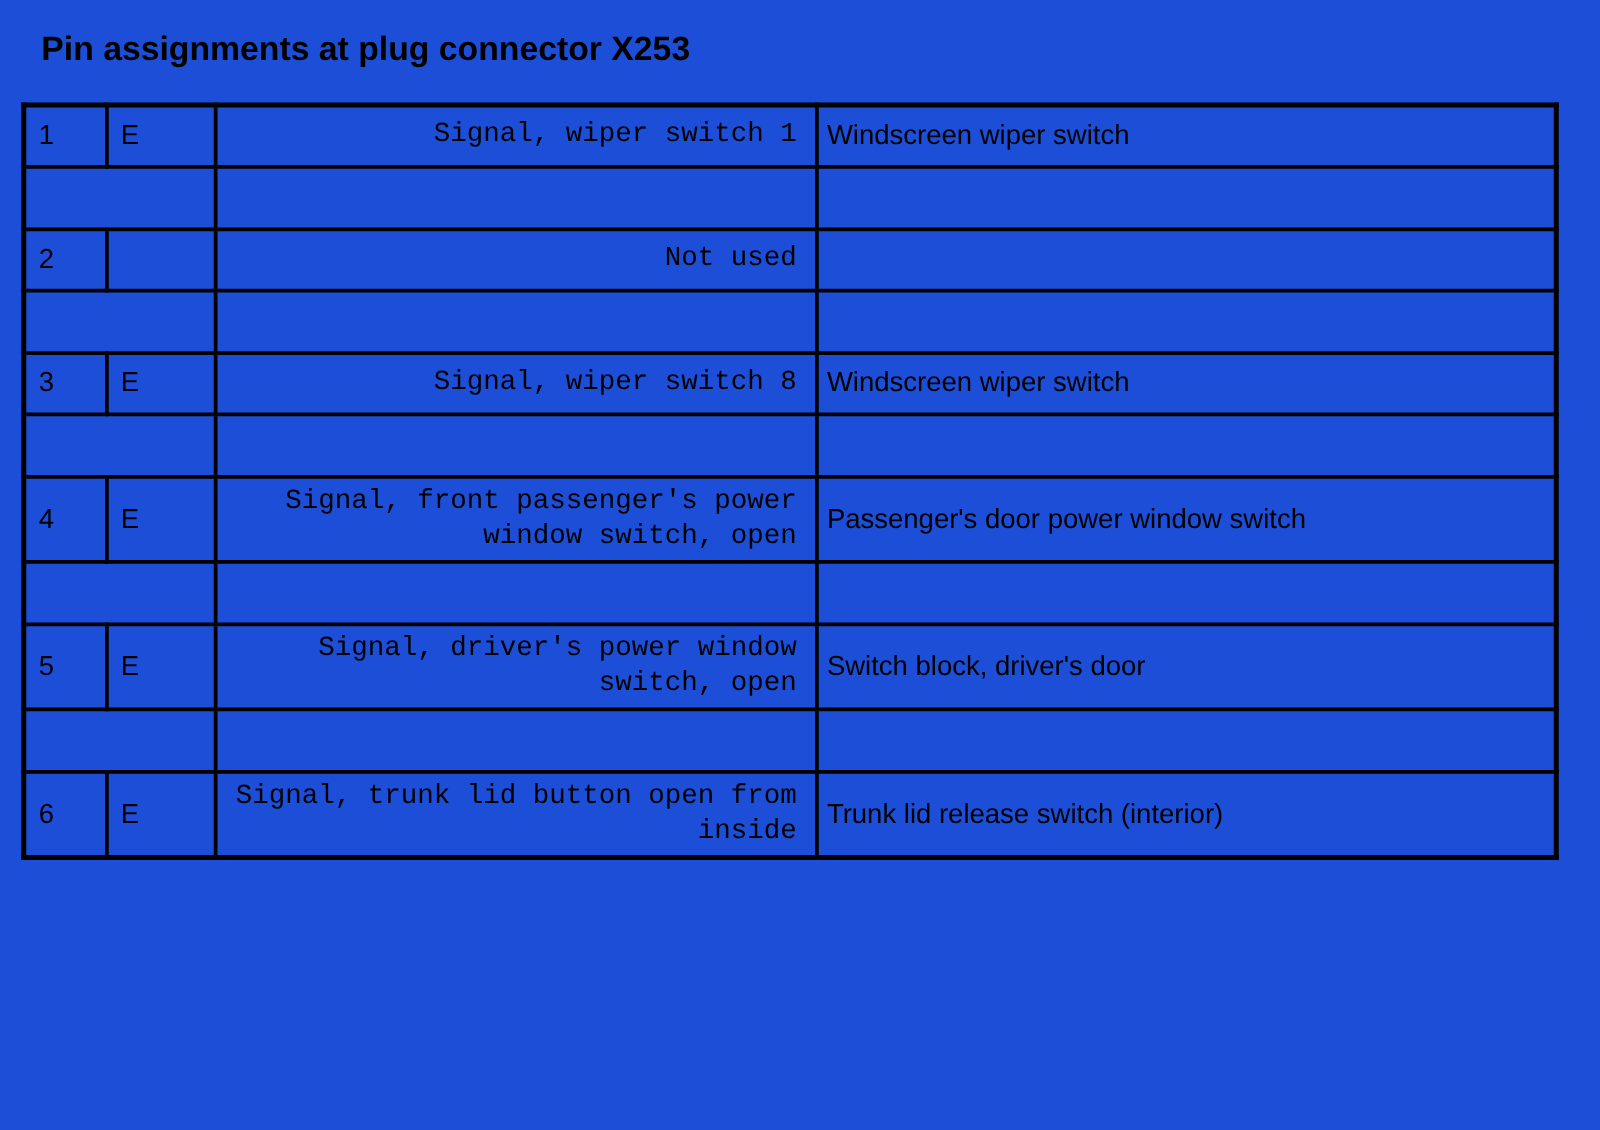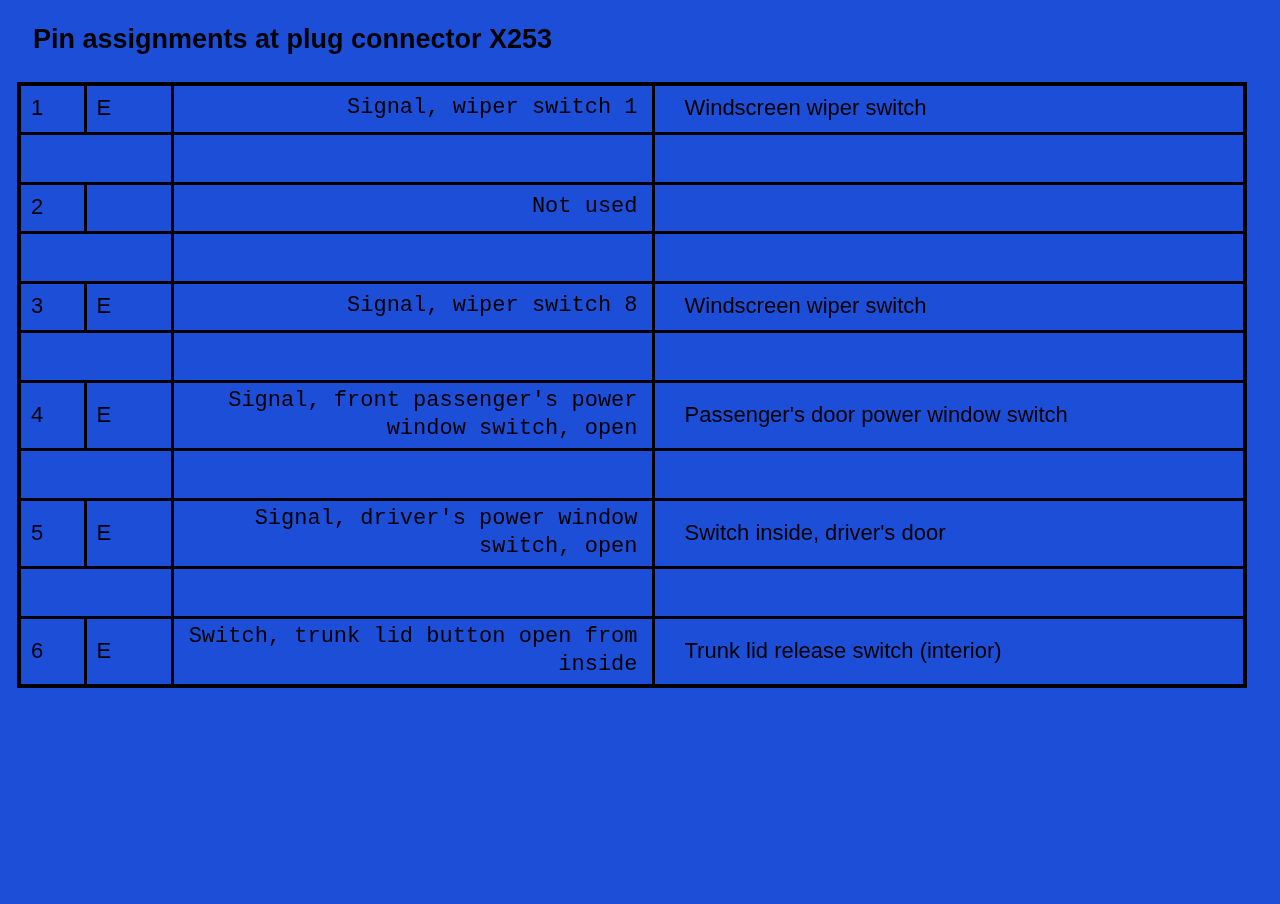--- a/index.html
+++ b/index.html
@@ -66,21 +66,21 @@
     text-align: left;
     padding: 4px 4px 4px 10px;
   }
   td.cell-desc {
     text-align: right;
     padding: 4px 14px 4px 12px;
     font-family: Liberation Mono, monospace;
   }
   td.cell-conn {
     text-align: left;
-    padding: 4px 14px 4px 30px;
+    padding: 4px 14px 4px 7px;
   }
 </style>
 </head>
 <body>
 
 <div class="page">
 
   <h1 class="doc-title">Pin assignments at plug connector X253</h1>
 
   <table class="pin-table">
@@ -138,30 +138,30 @@
     <tr class="spacer-row">
       <td class="cell-pin" colspan="2"></td>
       <td class="cell-desc"></td>
       <td class="cell-conn"></td>
     </tr>
 
     <tr class="data-row">
       <td class="cell-pin">5</td>
       <td class="cell-type">E</td>
       <td class="cell-desc">Signal, driver's power window switch, open</td>
-      <td class="cell-conn">Switch inside, driver's door</td>
+      <td class="cell-conn">Switch block, driver's door</td>
     </tr>
     <tr class="spacer-row">
       <td class="cell-pin" colspan="2"></td>
       <td class="cell-desc"></td>
       <td class="cell-conn"></td>
     </tr>
 
     <tr class="data-row">
       <td class="cell-pin">6</td>
       <td class="cell-type">E</td>
-      <td class="cell-desc">Switch, trunk lid button open from inside</td>
+      <td class="cell-desc">Signal, trunk lid button open from inside</td>
       <td class="cell-conn">Trunk lid release switch (interior)</td>
     </tr>
   </tbody>
     </table>
 
 </div>
 
 </body></html>

